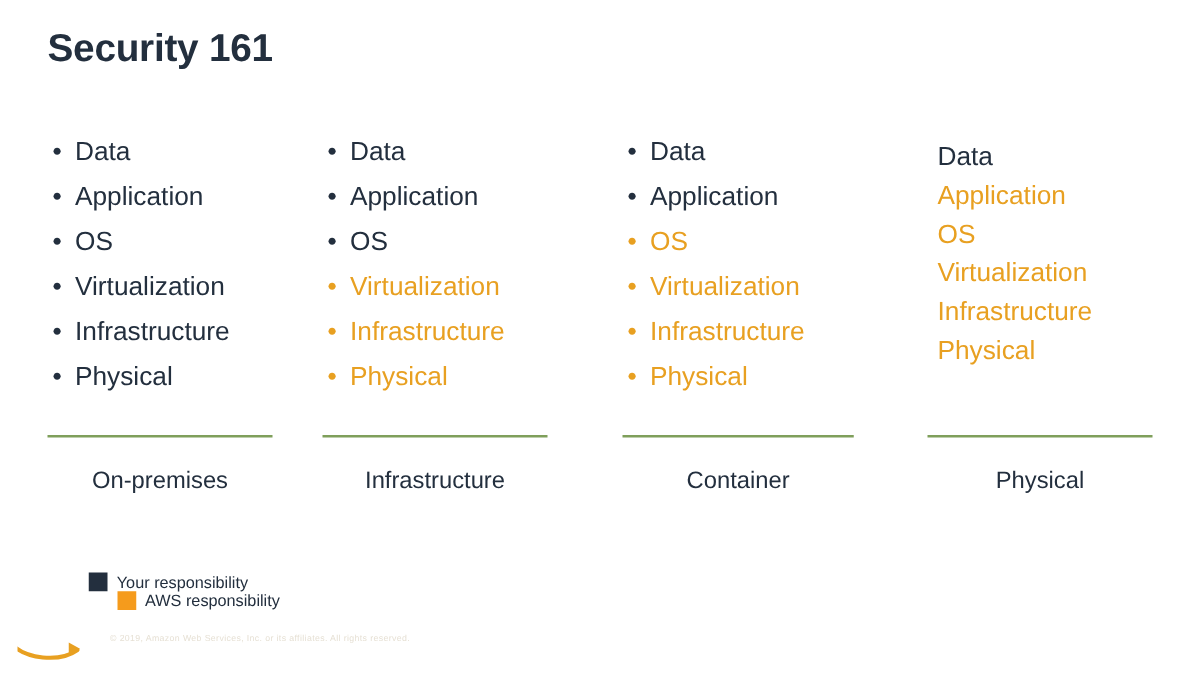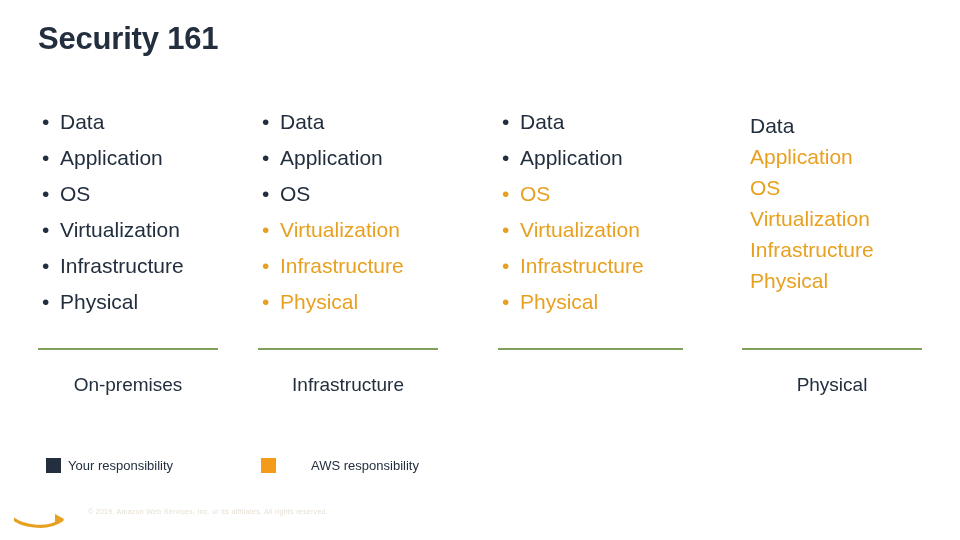--- a/index.html
+++ b/index.html
@@ -103,38 +103,39 @@
   .l-2 { left: 498px; width: 185px; }
   .l-3 { left: 742px; width: 180px; }
 
   
   #legend {
     position: absolute;
     left: 46px;
     top: 458px;
     display: flex;
     align-items: center;
+    flex-direction: column;
   }
   .legend-entry {
     display: flex;
     align-items: center;
     margin-right: 40px;
   }
   .legend-swatch {
     width: 15px;
     height: 15px;
     margin-right: 7px;
     flex: 0 0 auto;
   }
   .legend-label {
     font-size: 13px;
     color: #232f3e;
     white-space: nowrap;
   }
-  .legend-entry.second { margin-left: 48px; gap: 28px; }
+  .legend-entry.second { margin-left: 48px; }
 
   
   #aws-logo {
     position: absolute;
     left: 14px;
     top: 498px;
     width: 62px;
     height: 34px;
   }
 
@@ -196,20 +197,21 @@
       </ul>
     </div>
   </div>
 
 <div id="dividers">
     <div class="divider-line d-0" style="background: rgb(127, 159, 91);"></div>
     <div class="col-label l-0">On-premises</div>
     <div class="divider-line d-1" style="background: rgb(127, 159, 91);"></div>
     <div class="col-label l-1">Infrastructure</div>
     <div class="divider-line d-2" style="background: rgb(127, 159, 91);"></div>
+    <div class="col-label l-2">Container</div>
     <div class="divider-line d-3" style="background: rgb(127, 159, 91);"></div>
     <div class="col-label l-3">Physical</div>
   </div>
 
 <div id="legend">
     <div class="legend-entry">
       <span class="legend-swatch" style="background: rgb(35, 47, 62);"></span>
       <span class="legend-label">Your responsibility</span>
     </div>
     <div class="legend-entry second">

